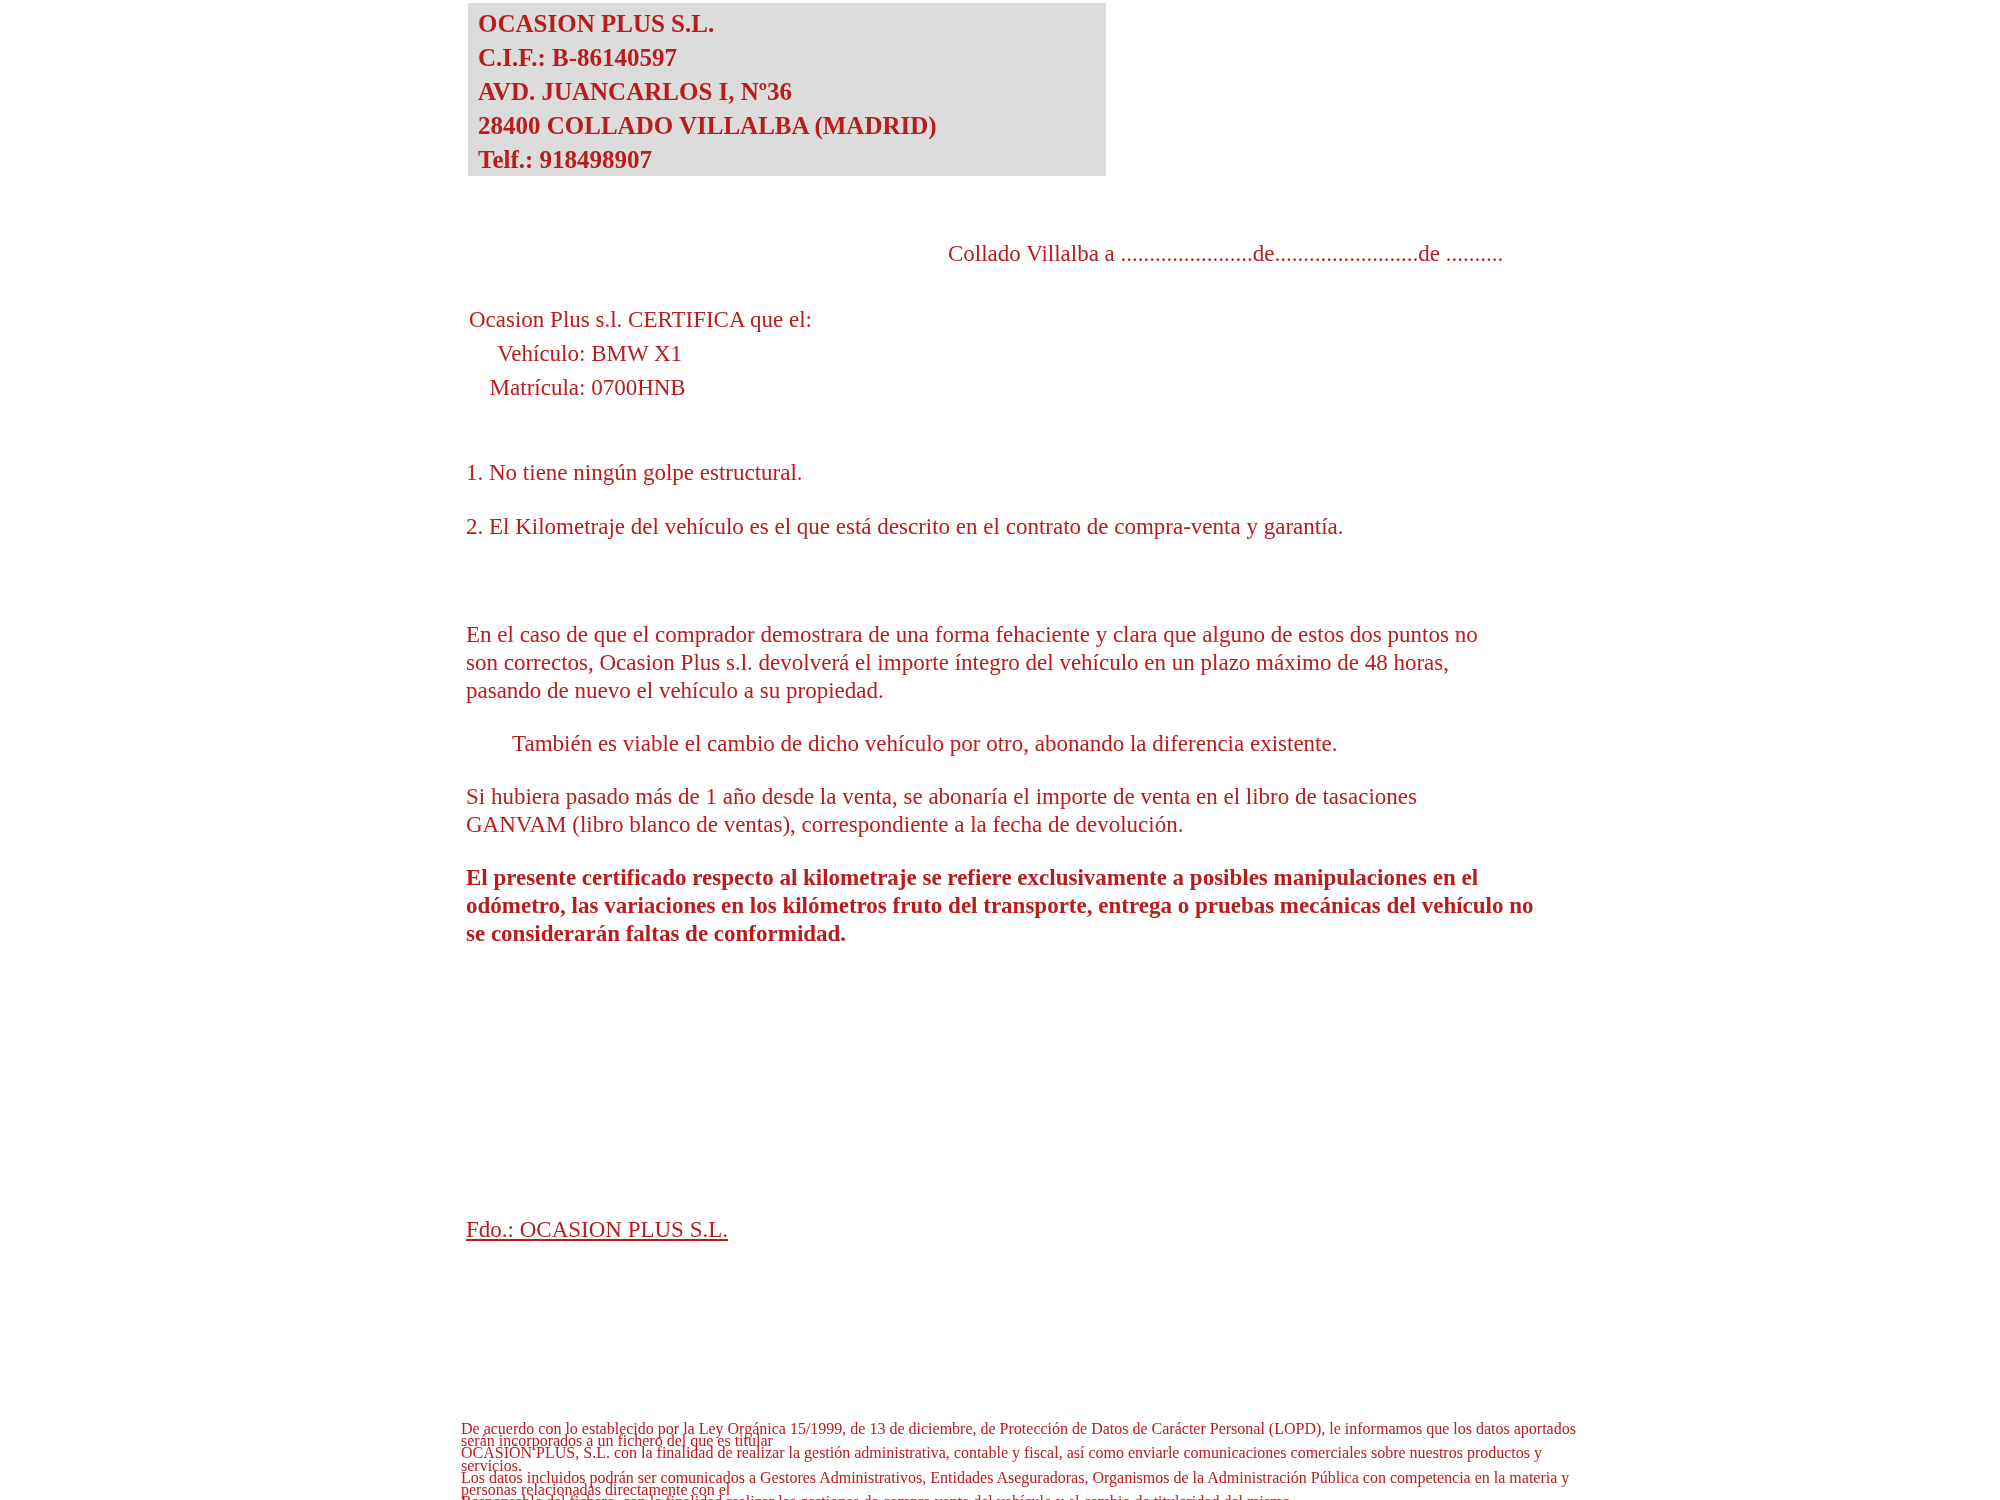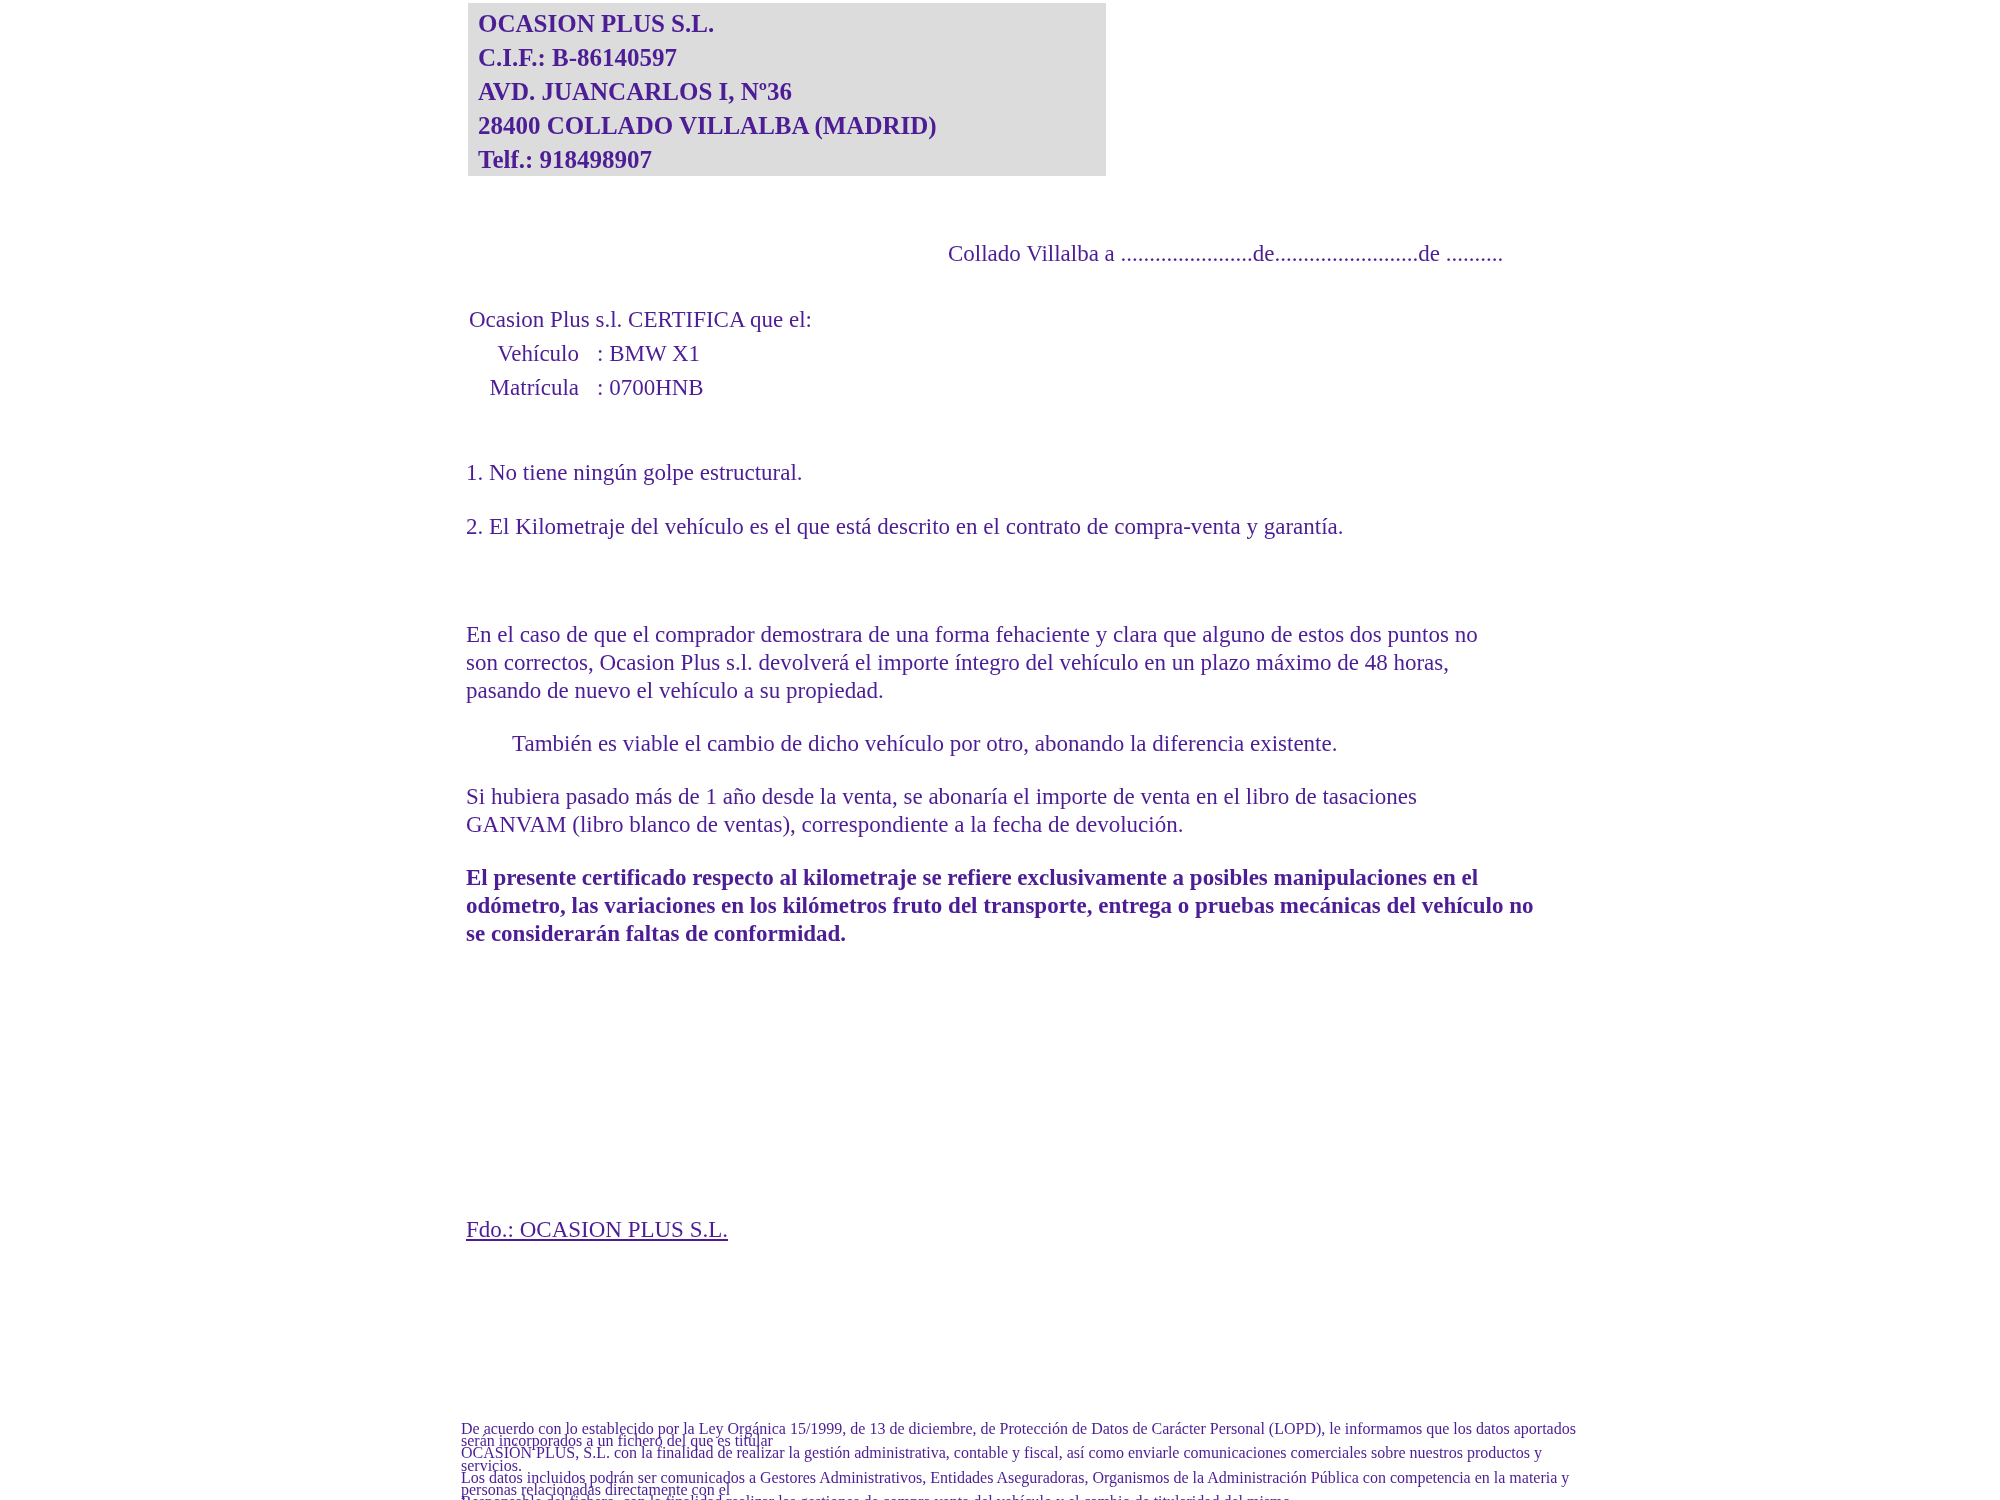--- a/index.html
+++ b/index.html
@@ -6,21 +6,21 @@
     margin: 0;
     padding: 0;
     background: #ffffff;
   }
   .page {
     position: relative;
     width: 2000px;
     height: 1500px;
     background: #ffffff;
     font-family: "Liberation Serif", "DejaVu Serif", serif;
-    color: #4c1d95;
+    color: #b91c1c;
     overflow: hidden;
   }
   .abs { position: absolute; }
 
   .header-box {
     left: 468px;
     top: 3px;
     width: 638px;
     height: 173px;
     background: #dcdcdc;
@@ -45,21 +45,20 @@
     font-size: 23px;
     line-height: 34px;
   }
   .field-label {
     display: inline-block;
     width: 110px;
     text-align: right;
   }
   .field-value {
     display: inline-block;
-    margin-left: 18px;
   }
 
   .body-text {
     font-size: 23px;
     line-height: 28px;
     white-space: pre-line;
   }
   .point-1 { left: 466px; top: 459px; }
   .point-2 { left: 466px; top: 513px; }
   .para { left: 466px; width: 1080px; }

